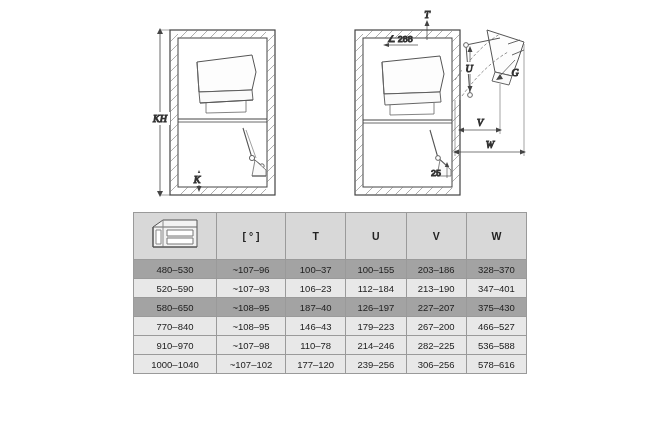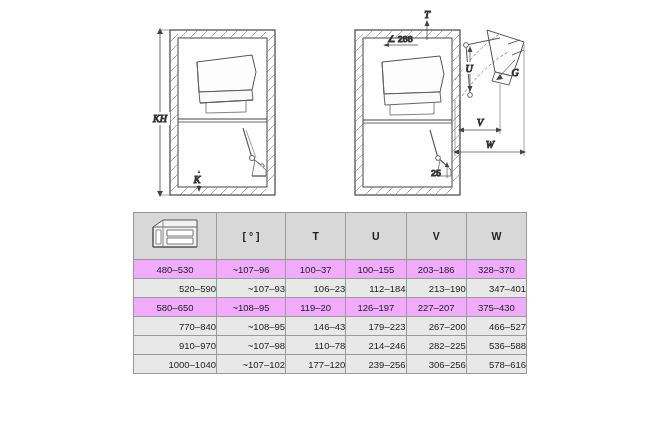--- a/index.html
+++ b/index.html
@@ -74,24 +74,23 @@
   }
   table.spec thead th.icon-cell {
     width: 82px;
     background: #d8d8d8;
   }
   table.spec tbody td:first-child {
     width: 82px;
   }
   tr.shaded td {
     background: #e8e8e8;
-    text-align: right;
   }
   tr.plain td {
-    background: #f0abfc;
+    background: #a3a3a3;
   }
 </style>
 </head>
 <body>
 
 <div id="root">
 
   <div class="drawings">
     <svg class="drawing-svg" width="660" height="208" viewBox="0 0 660 208">
 
@@ -363,21 +362,21 @@
           <td>520–590</td>
           <td>~107–93</td>
           <td>106–23</td>
           <td>112–184</td>
           <td>213–190</td>
           <td>347–401</td>
         </tr>
         <tr class="plain">
           <td>580–650</td>
           <td>~108–95</td>
-          <td>119–20</td>
+          <td>187–40</td>
           <td>126–197</td>
           <td>227–207</td>
           <td>375–430</td>
         </tr>
         <tr class="shaded">
           <td>770–840</td>
           <td>~108–95</td>
           <td>146–43</td>
           <td>179–223</td>
           <td>267–200</td>

